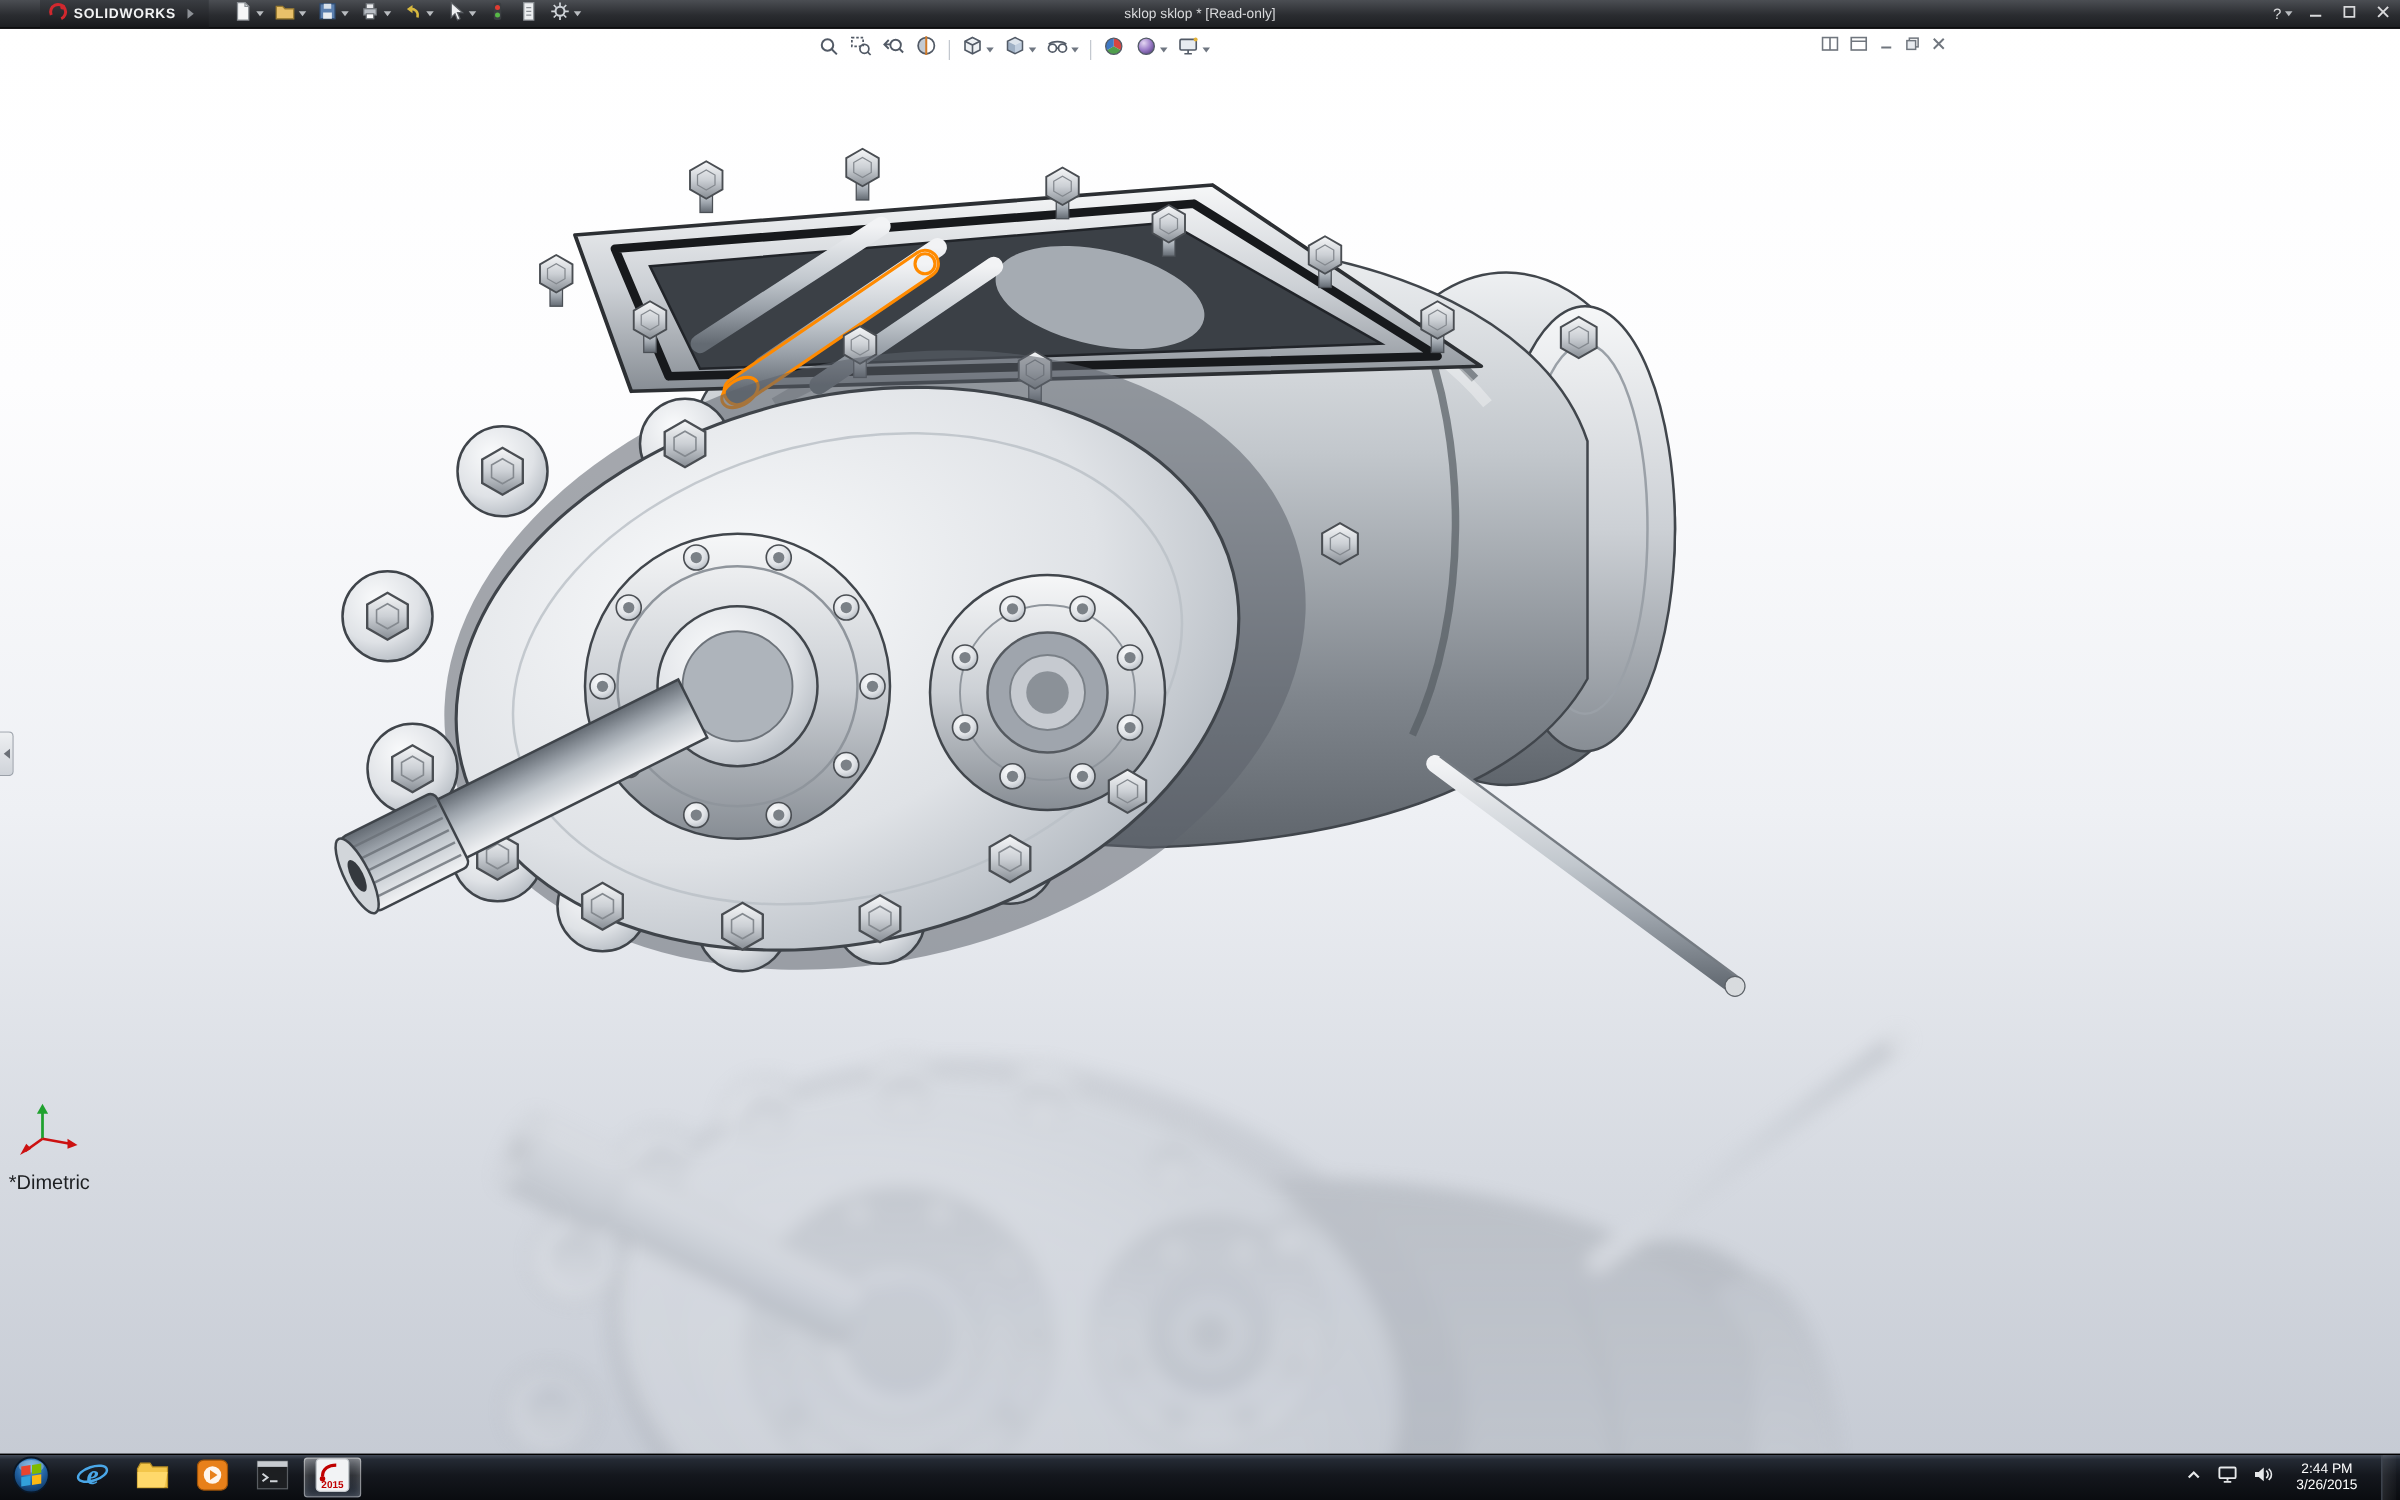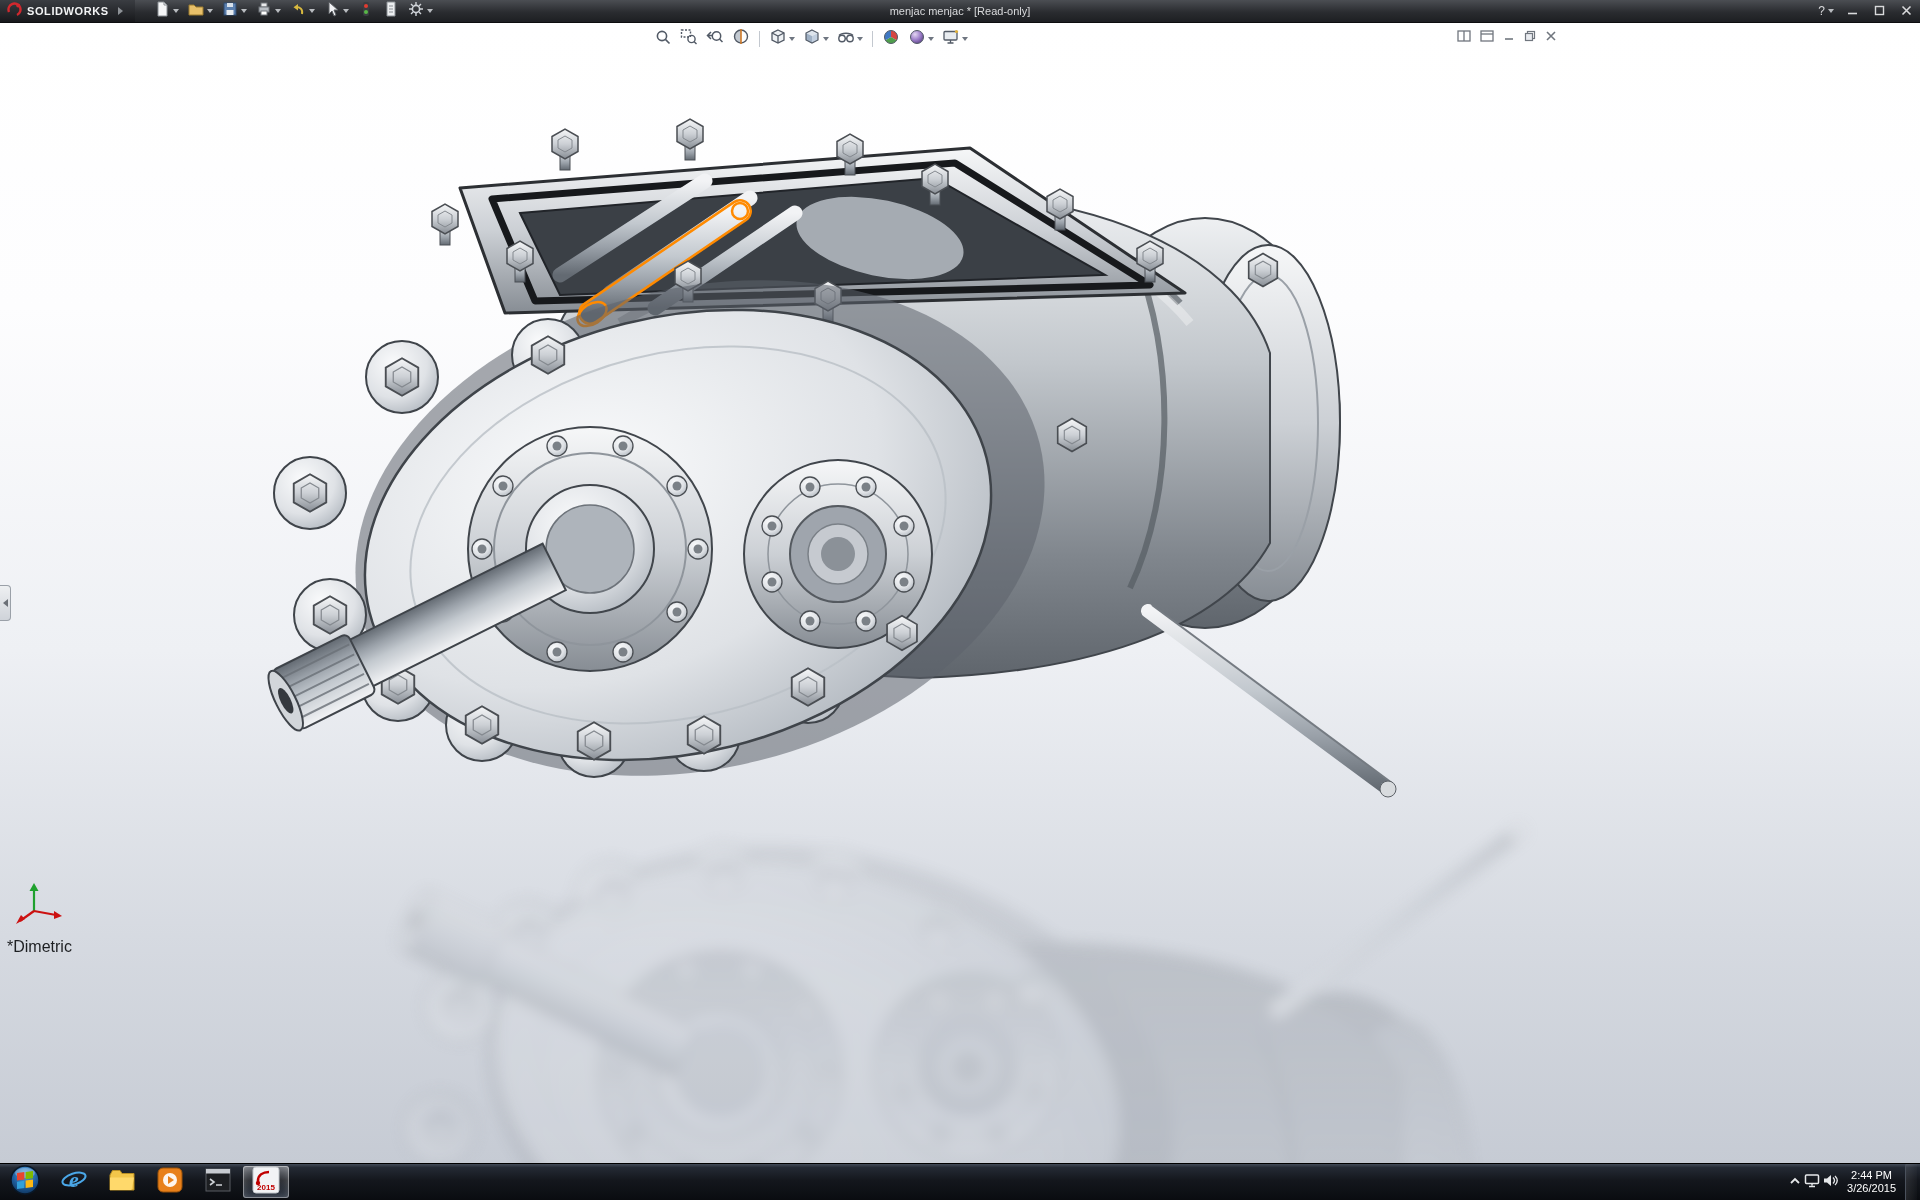--- a/index.html
+++ b/index.html
@@ -6,21 +6,21 @@
   html, body { width: 1920px; height: 1200px; overflow: hidden;
     font-family: "Liberation Sans", sans-serif; background: #000; }
   .screen { position: relative; width: 1920px; height: 1200px; }
 
   
   .titlebar { position: absolute; top: 0; left: 0; right: 0; height: 23px;
     background: linear-gradient(#4b4e53, #2a2c30 55%, #1d1f22);
     display: flex; align-items: center; color: #dcdee1; z-index: 30;
     border-bottom: 1px solid #0c0d0f; }
   .brand { display: flex; align-items: center; gap: 5px; padding: 0 12px 0 6px; height: 100%;
-    background: linear-gradient(#3a3d42, #17181b); }
+    background: linear-gradient(#3a3d42, #17181b); margin-left: 32px; }
   .brand-text { font-size: 11px; font-weight: bold; letter-spacing: .6px; color: #f2f3f4; }
   .brand-chev { width: 0; height: 0; border-top: 4px solid transparent; border-bottom: 4px solid transparent; border-left: 5px solid #8d9196; margin-left: 4px; }
   .qtb { display: flex; align-items: center; gap: 3px; margin-left: 16px; }
   .qtb-btn { display: flex; align-items: center; gap: 3px; padding: 2px 3px; border-radius: 2px; }
   .dd { width: 0; height: 0; border-left: 3px solid transparent; border-right: 3px solid transparent; border-top: 4px solid #b9bcc0; }
   .tb-title { position: absolute; left: 50%; transform: translateX(-50%); top: 0; height: 23px; line-height: 23px; font-size: 11px; color: #d9dadc; white-space: nowrap; }
   .tb-right { margin-left: auto; display: flex; align-items: center; height: 100%; }
   .help-btn { font-size: 12px; color: #d9dadc; padding: 0 5px; display: flex; gap: 3px; align-items: center; height: 100%; }
   .win-btn { width: 27px; height: 100%; display: flex; align-items: center; justify-content: center; }
 
@@ -44,21 +44,21 @@
   .flyout-arrow { width: 0; height: 0; border-top: 4px solid transparent; border-bottom: 4px solid transparent; border-right: 5px solid #6b7077; }
 
   
   .taskbar { position: absolute; bottom: 0; left: 0; right: 0; height: 37px;
     background: linear-gradient(#424a57 0%, #242a34 10%, #14171d 45%, #0a0c10 100%);
     display: flex; align-items: stretch; z-index: 30; border-top: 1px solid #000; }
   .start-btn { width: 50px; display: flex; align-items: center; justify-content: center; }
   .task-btn { width: 46px; margin: 2px 1px; display: flex; align-items: center; justify-content: center; border-radius: 3px; }
   .task-btn.active { background: linear-gradient(rgba(255,255,255,.34), rgba(255,255,255,.12) 45%, rgba(140,175,230,.20));
     box-shadow: inset 0 0 0 1px rgba(255,255,255,.38), inset 0 0 8px rgba(255,255,255,.28); }
-  .tray { margin-left: auto; display: flex; align-items: center; gap: 2px; padding-right: 3px; }
+  .tray { margin-left: auto; display: flex; align-items: center; gap: 12px; padding-right: 3px; }
   .clock { color: #fff; font-size: 11px; text-align: center; line-height: 13px; padding: 0 7px; }
   .show-desktop { width: 12px; align-self: stretch; border-left: 1px solid #4a515c;
     background: linear-gradient(90deg, rgba(255,255,255,.10), rgba(255,255,255,.02)); }
 </style>
 </head>
 <body>
 
 <svg width="0" height="0" style="position:absolute">
   <defs>
     <radialGradient id="sceneg" cx="35%" cy="30%" r="80%">
@@ -146,21 +146,21 @@
       </div>
       <div class="qtb-btn">
         <span><svg width="16" height="16" viewBox="0 0 16 16">
               <circle cx="8" cy="8" r="3.6" fill="none" stroke="#cfd3d8" stroke-width="1.6"></circle>
               <path d="M8 1v3M8 12v3M1 8h3M12 8h3M3 3l2 2M11 11l2 2M13 3l-2 2M5 11l-2 2" stroke="#cfd3d8" stroke-width="1.4"></path>
             </svg></span>
         <span class="dd"></span>
       </div>
     </div>
 
-    <div class="tb-title">menjac menjac * [Read-only]</div>
+    <div class="tb-title">sklop sklop * [Read-only]</div>
 
     <div class="tb-right">
       <div class="help-btn">
         <span>?</span>
         <span class="dd"></span>
       </div>
       <div class="win-btn">
         <span><svg width="11" height="11" viewBox="0 0 11 11">
               <path d="M1 8.5h9" stroke="#d9dadc" stroke-width="1.6"></path>
             </svg></span>

